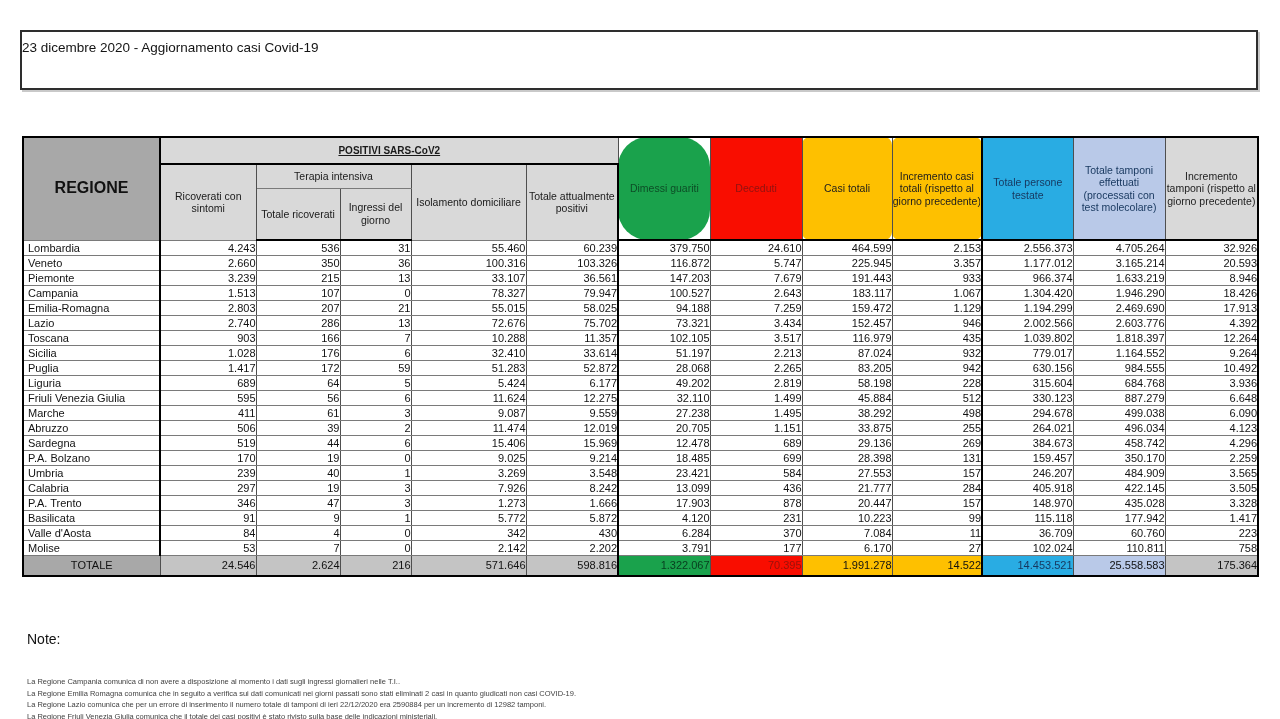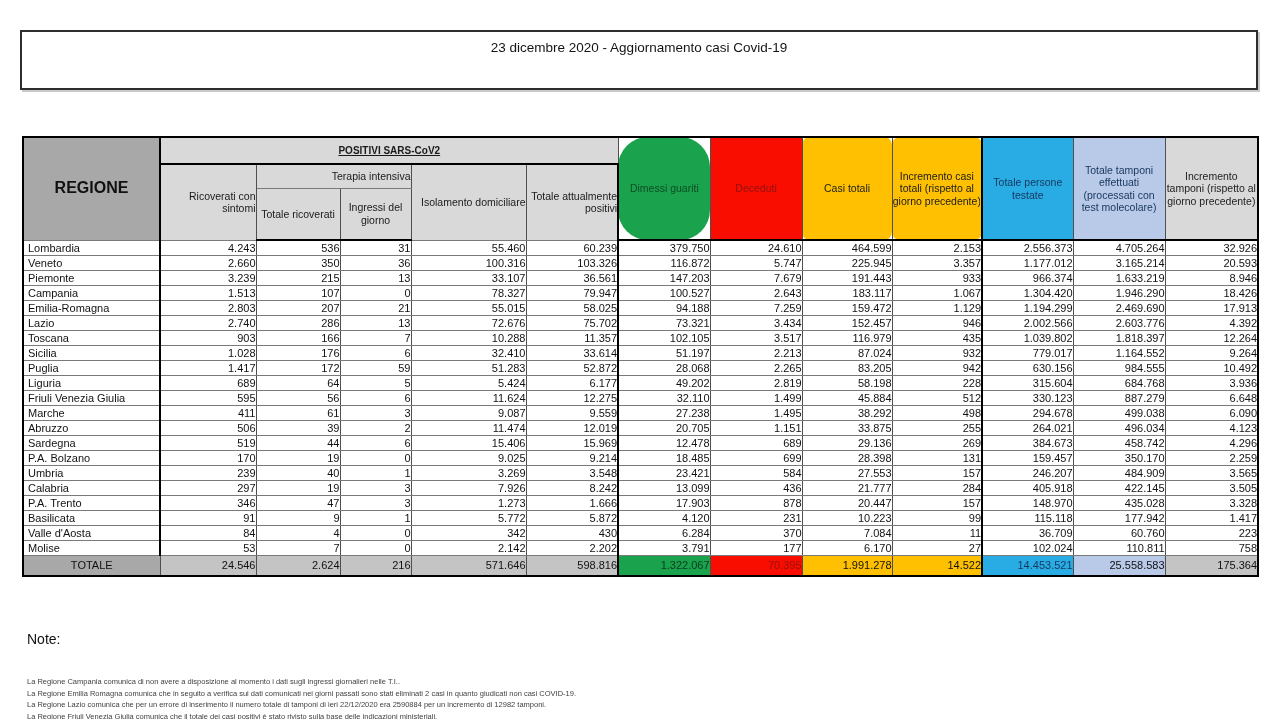--- a/index.html
+++ b/index.html
@@ -2,34 +2,34 @@
 <html style="--green: #1aa24c; --green_text: #0d4d26; --red: #f90d00; --red_text: #8f1310; --gold: #fec000; --cyan: #29ace3; --cyan_text: #17375e; --periwinkle: #b9c9e8; --light_gray: #d9d9d9; --header_gray: #a8a8a8; --totals_gray: #c4c4c4;"><head>
 <meta charset="utf-8">
 <style>
   html,body{margin:0;padding:0;background:#fff;}
   body{width:1280px;height:719px;position:relative;overflow:hidden;
        font-family:"Liberation Sans", sans-serif;-webkit-font-smoothing:antialiased;}
 
   
   .title-box{position:absolute;left:20px;top:30px;width:1238px;height:60px;
     border:2px solid #2e2e2e;box-shadow:2px 2px 0 #c9c9c9;box-sizing:border-box;
-    display:flex;flex-direction:column;justify-content:space-between;
+    display:flex;flex-direction:row;justify-content:space-between;
     padding:8px 0 9px;text-align:center;font-size:13.5px;color:#141414;}
 
   
   table.covid{position:absolute;left:22px;top:136px;width:1236px;
     border-collapse:collapse;table-layout:fixed;border:2px solid #000;}
   .covid th,.covid td{border:1px solid #7a7a7a;border-left-color:#4f4f4f;
     border-right-color:#4f4f4f;overflow:hidden;padding:0;box-sizing:border-box;}
   thead th{background:var(--light_gray,#d9d9d9);font-weight:400;font-size:10.5px;
     line-height:1.18;text-align:center;vertical-align:middle;color:#1a1a1a;}
   th.h-regione{background:var(--header_gray,#a8a8a8);font-weight:700;font-size:16px;
     border-right:2px solid #000;color:#111;}
   th.h-positivi{font-weight:700;font-size:10px;border-bottom:2px solid #000;height:27px;text-decoration:underline;}
-  tr.hr2 th{height:24px;text-align:right;}
+  tr.hr2 th{height:24px;}
   tr.hr3 th{height:52px;border-bottom:2px solid #000;}
   th.ch{border-bottom:2px solid #000;font-size:10.5px;}
   th.ch.c-green{background:var(--green,#1aa24c);color:var(--green_text,#0d4d26);border-radius:30px;}
   th.ch.c-red{background:var(--red,#f90d00);color:var(--red_text,#8f1310);margin-left:28px;}
   th.ch.c-gold{background:var(--gold,#fec000);color:#1c1c1c;border-radius:8px;}
   th.ch.c-cyan{background:var(--cyan,#29ace3);color:var(--cyan_text,#17375e);}
   th.ch.c-peri{background:var(--periwinkle,#b9c9e8);color:var(--cyan_text,#17375e);}
   th.ch.c-lgray{background:var(--light_gray,#d9d9d9);color:#222;}
   .thickR{border-right:2px solid #000 !important;}
 

